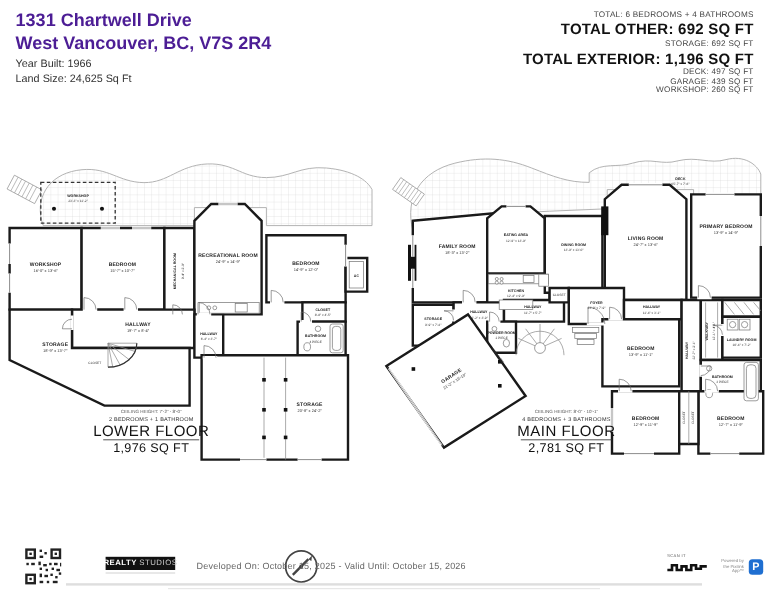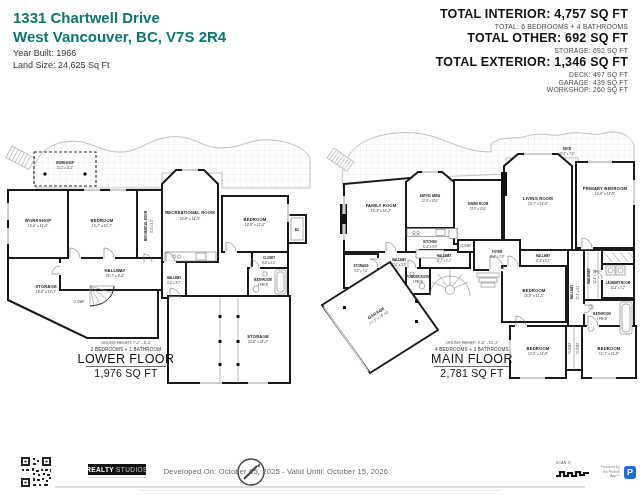--- a/index.html
+++ b/index.html
@@ -3,21 +3,21 @@
 <meta charset="utf-8">
 <style>
   html,body{margin:0;padding:0;}
   body{
     width:640px;height:495px;position:relative;overflow:hidden;
     background:#ffffff;color:#1a1a1a;
     font-family:"Liberation Sans", sans-serif;
   }
   .abs{position:absolute;}
   
-  .addr1,.addr2{font-size:15px;font-weight:bold;line-height:1.25;color:#0f766e;}
+  .addr1,.addr2{font-size:15px;font-weight:bold;line-height:1.25;color:#4c1d95;}
   .meta{font-size:9px;color:#333;line-height:1.35;}
   .totals{text-align:right;line-height:1.1;}
   .tot-main{font-size:12.5px;font-weight:bold;color:#111;letter-spacing:.2px;}
   .tot-sub{font-size:6.8px;color:#444;letter-spacing:.2px;margin:1px 0 2px 0;}
   
   svg text{fill:#222;font-family:"Liberation Sans", sans-serif;}
   .rn{font-size:4.2px;font-weight:bold;text-anchor:middle;letter-spacing:.15px;}
   .rd{font-size:3.3px;text-anchor:middle;fill:#333;}
   .rns{font-size:3px;font-weight:bold;text-anchor:middle;}
   .rds{font-size:2.7px;text-anchor:middle;fill:#333;}
@@ -50,25 +50,24 @@
 <body>
 
 <div class="abs" style="left:13px;top:9px;">
   <div class="addr1">1331 Chartwell Drive</div>
   <div class="addr2">West Vancouver, BC, V7S 2R4</div>
   <div class="meta">Year Built: 1966</div>
   <div class="meta">Land Size: 24,625 Sq Ft</div>
 </div>
 
 <div class="abs totals" style="right:12px;top:8px;">
-  <div class="tot-main">TOTAL INTERIOR: 4,757 SQ FT</div>
   <div class="tot-sub">TOTAL: 6 BEDROOMS + 4 BATHROOMS</div>
   <div class="tot-main">TOTAL OTHER: 692 SQ FT</div>
   <div class="tot-sub">STORAGE: 692 SQ FT</div>
-  <div class="tot-main">TOTAL EXTERIOR: 1,346 SQ FT</div>
+  <div class="tot-main">TOTAL EXTERIOR: 1,196 SQ FT</div>
   <div class="tot-sub" style="margin-bottom:0;">DECK: 497 SQ FT</div>
   <div class="tot-sub" style="margin:0;">GARAGE: 439 SQ FT</div>
   <div class="tot-sub" style="margin:0;">WORKSHOP: 260 SQ FT</div>
 </div>
 
 <svg class="abs" style="left:0;top:125px;" width="320" height="270" viewBox="0 125 320 270">
   <defs>
     <pattern id="gridA" width="6" height="6" patternUnits="userSpaceOnUse">
       <path d="M6 0H0V6" fill="none" stroke="#d4d4d4" stroke-width="0.45"></path>
     </pattern>

